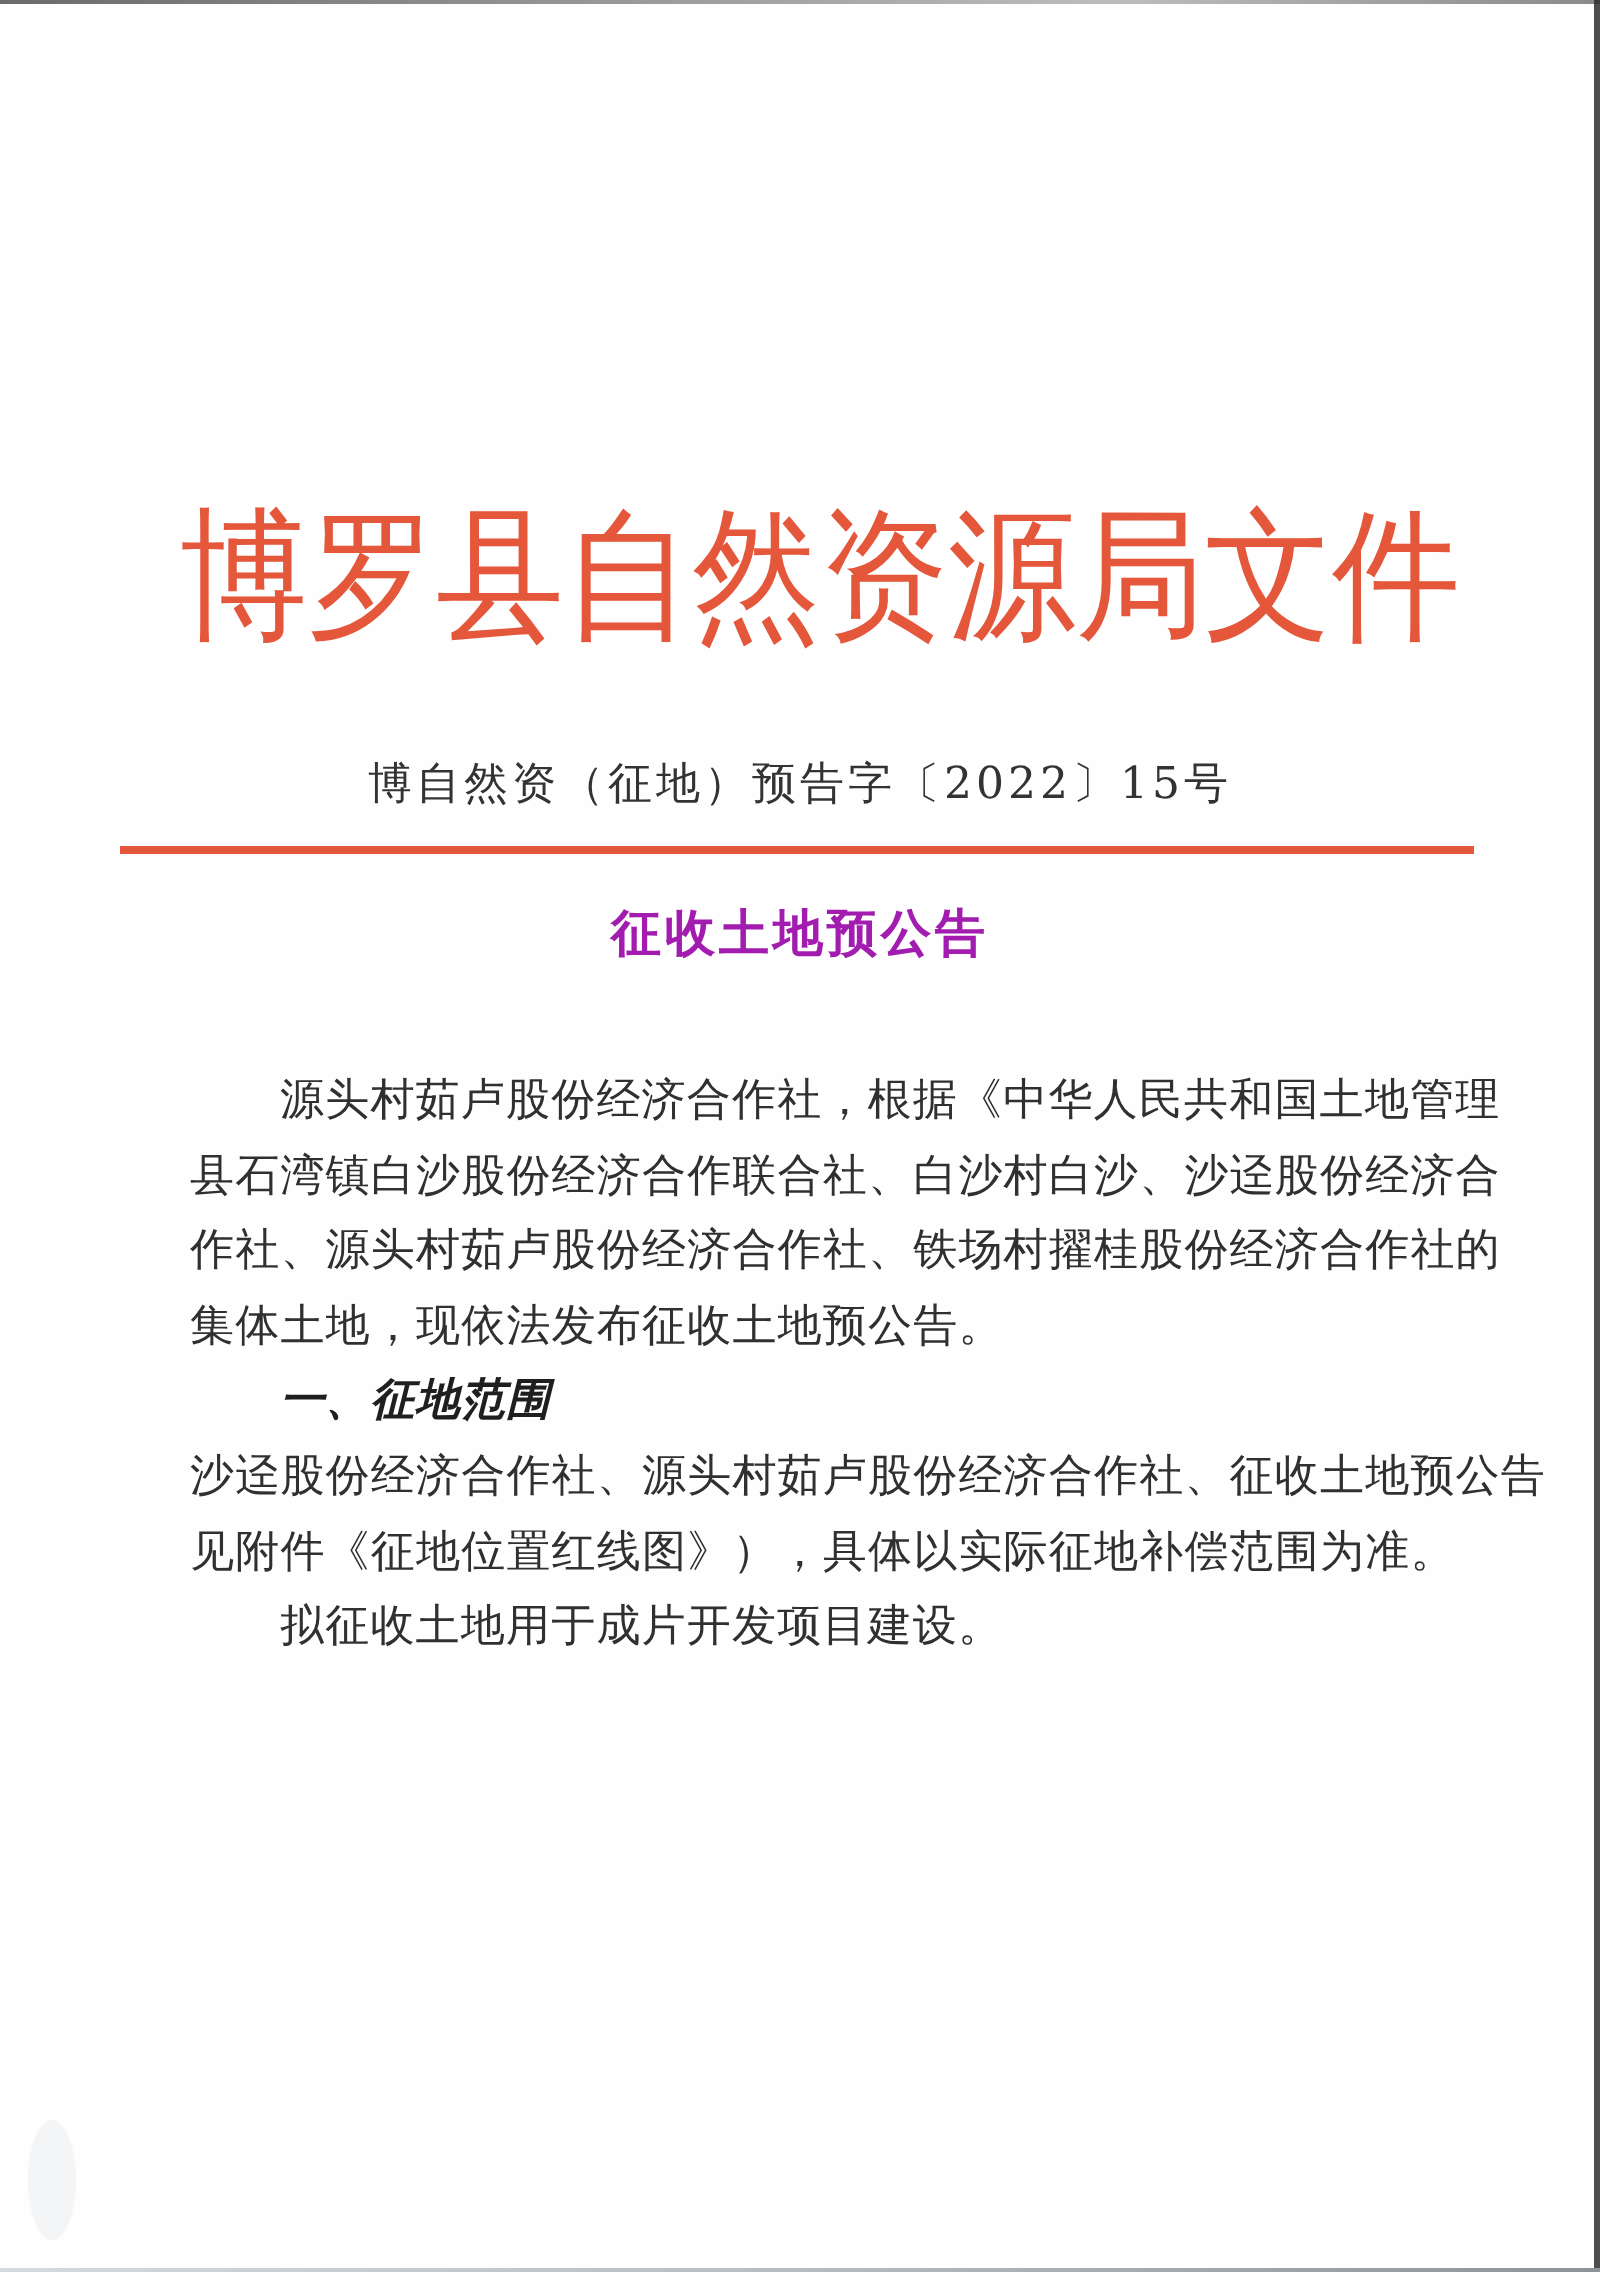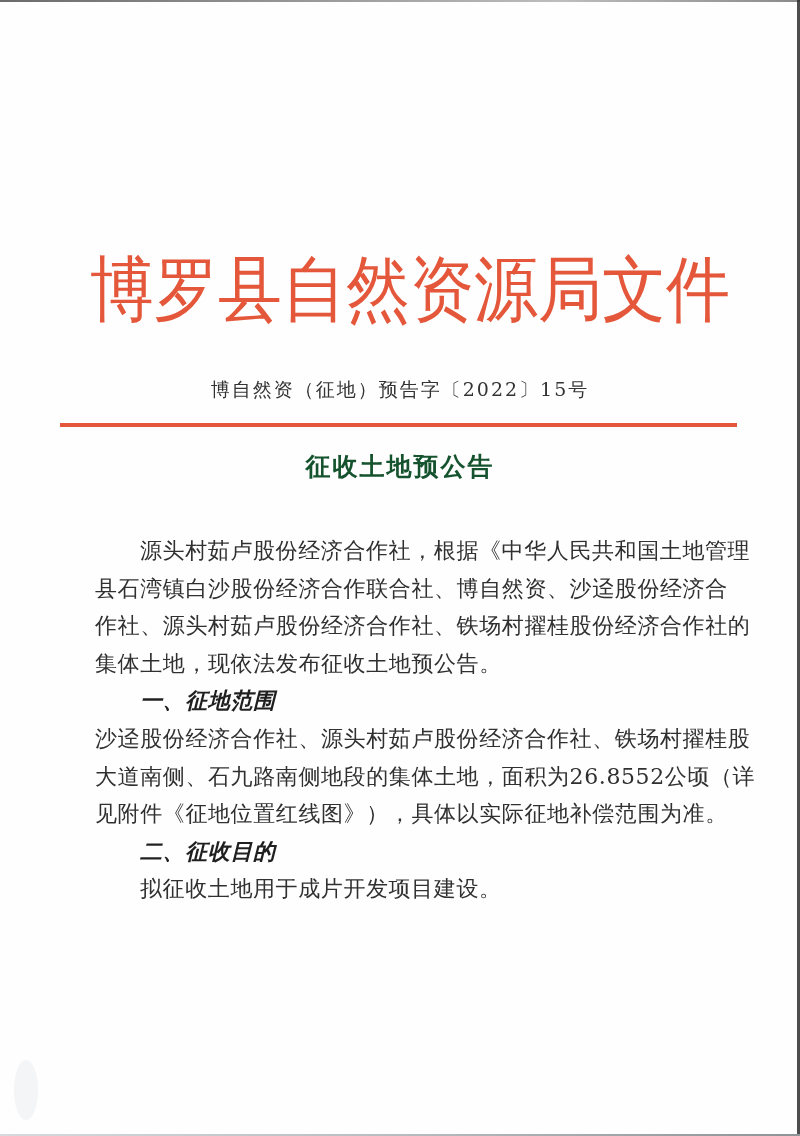--- a/index.html
+++ b/index.html
@@ -58,40 +58,40 @@
       display: inline-block;
       width: 66px;
       text-align: center;
       transform: scaleY(1.12);
     }
     .doc-number {
       position: absolute;
       left: 0; top: 377px;
       width: 800px;
       text-align: center;
-      font-size: 19px;
+      font-size: 22px;
       color: #333;
       letter-spacing: 2px;
       font-family: "DejaVu Serif", "Liberation Serif", serif;
     }
     .red-rule {
       position: absolute;
       left: 60px; top: 423px;
       width: 677px; height: 4px;
       background: #e4573a;
     }
     .notice-title {
       position: absolute;
       left: 0; top: 450px;
       width: 800px;
       text-align: center;
       font-family: "DejaVu Sans", "Liberation Sans", sans-serif;
       font-size: 25px;
       font-weight: bold;
-      color: #14532d;
+      color: #a21caf;
       letter-spacing: 2px;
     }
     .body-text {
       position: absolute;
       left: 95px;
       width: 645px;
       font-family: "DejaVu Serif", "Liberation Serif", serif;
       font-size: 22px;
       line-height: 37.6px;
       color: #303030;
@@ -143,25 +143,23 @@
   </div>
 
   <div class="doc-number">博自然资（征地）预告字〔2022〕15号</div>
 
   <div class="red-rule"></div>
 
   <div class="notice-title">征收土地预公告</div>
 
   <div class="body-text" style="top:532px;">
     <span class="line indent">源头村茹卢股份经济合作社，根据《中华人民共和国土地管理</span>
-    <span class="line">县石湾镇白沙股份经济合作联合社、博自然资、沙迳股份经济合</span>
+    <span class="line">县石湾镇白沙股份经济合作联合社、白沙村白沙、沙迳股份经济合</span>
     <span class="line">作社、源头村茹卢股份经济合作社、铁场村擢桂股份经济合作社的</span>
     <span class="line">集体土地，现依法发布征收土地预公告。</span>
 
     <span class="line indent heading">一、征地范围</span>
-    <span class="line">沙迳股份经济合作社、源头村茹卢股份经济合作社、铁场村擢桂股</span>
-    <span class="line">大道南侧、石九路南侧地段的集体土地，面积为26.8552公顷（详</span>
+    <span class="line">沙迳股份经济合作社、源头村茹卢股份经济合作社、征收土地预公告</span>
     <span class="line">见附件《征地位置红线图》），具体以实际征地补偿范围为准。</span>
 
-    <span class="line indent heading">二、征收目的</span>
     <span class="line indent">拟征收土地用于成片开发项目建设。</span>
   </div>
 </div>
 
 </body></html>

